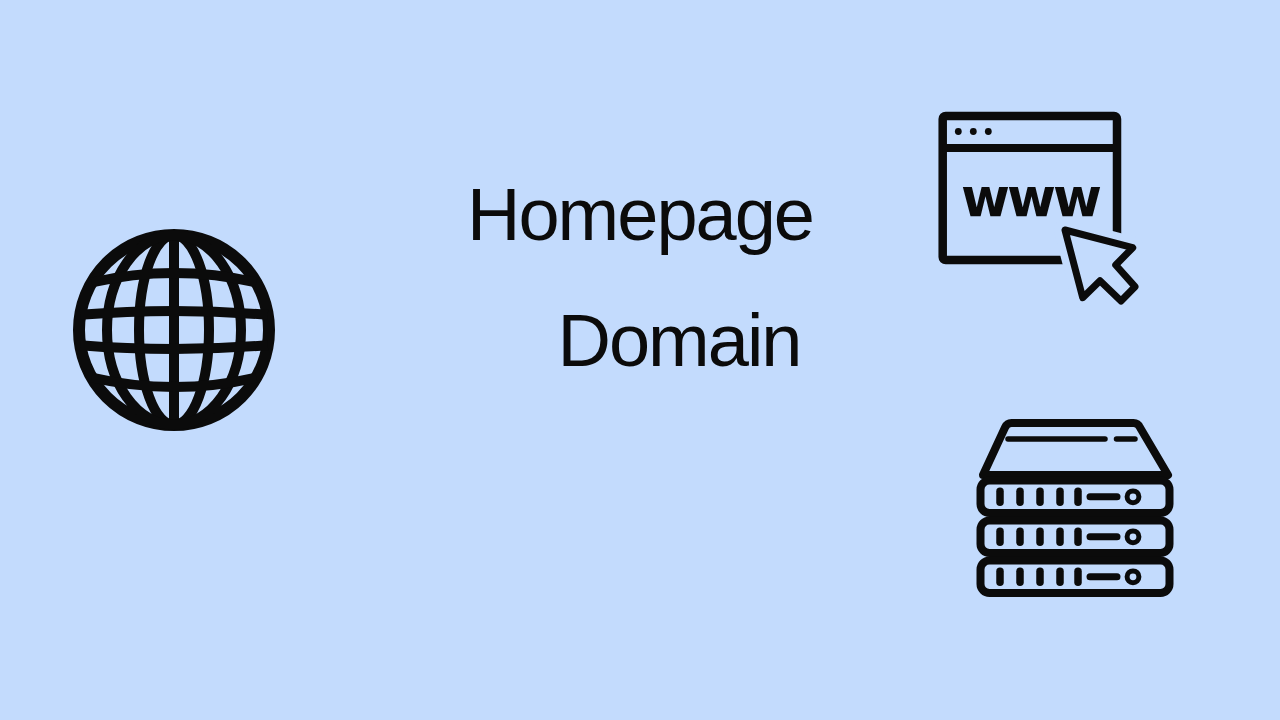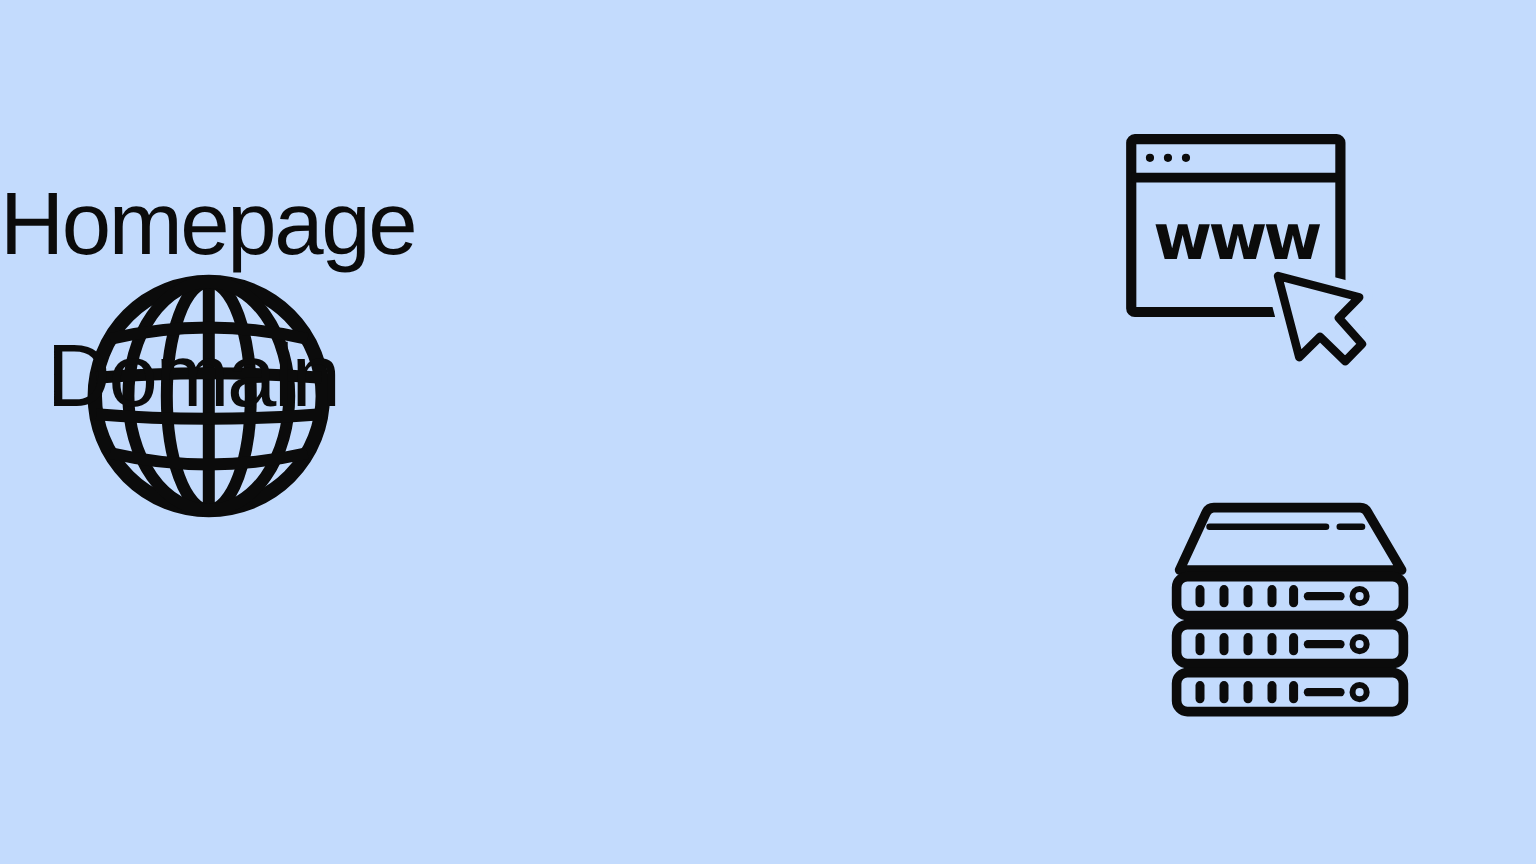--- a/index.html
+++ b/index.html
@@ -6,24 +6,26 @@
   .stage{
     position:relative;
     width:1280px;height:720px;
     background:var(--bg,#C3DBFD);
     overflow:hidden;
     font-family:"Liberation Sans",sans-serif;
   }
   .stage svg{color:var(--ink,#0B0B0B);position:absolute;display:block;}
   .label{
     position:absolute;left:0;width:1280px;
+    text-align:center;
     color:var(--ink,#0B0B0B);
     font-size:74px;line-height:74px;font-weight:400;
     letter-spacing:-2px;
     white-space:nowrap;
+    margin-top:28px;
   }
   .label-homepage{top:150px;}
   .label-domain{top:276px;padding-left:39px;}
   .label-webserver{top:442px;}
   .globe-svg{left:72px;top:228px;width:204px;height:204px;}
   .browser-svg{left:935px;top:108px;width:210px;height:200px;}
   .server-svg{left:975px;top:415px;width:200px;height:190px;}
   .stroke{fill:none;stroke:currentColor;}
   .halo{fill:none;stroke:var(--bg,#C3DBFD);}
   .cursor-body{fill:var(--bg,#C3DBFD);stroke:currentColor;}

